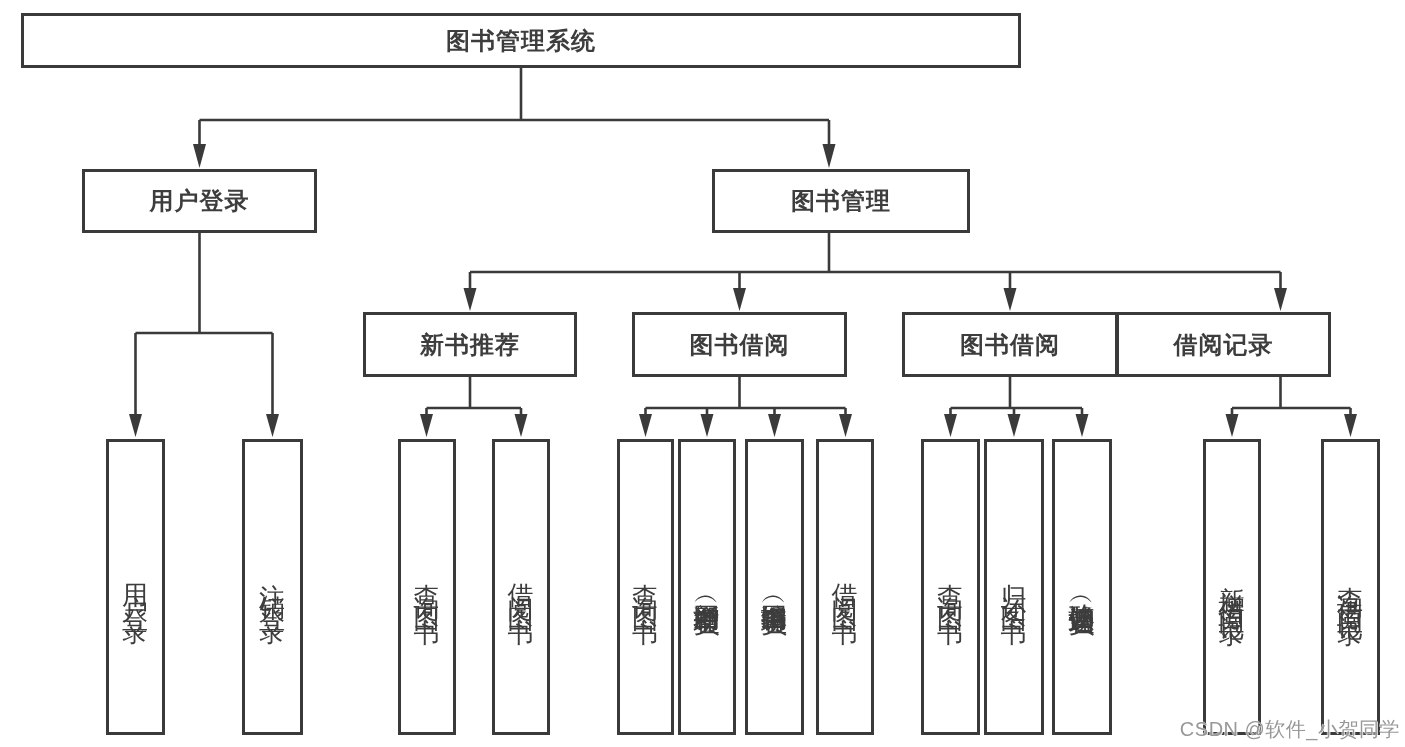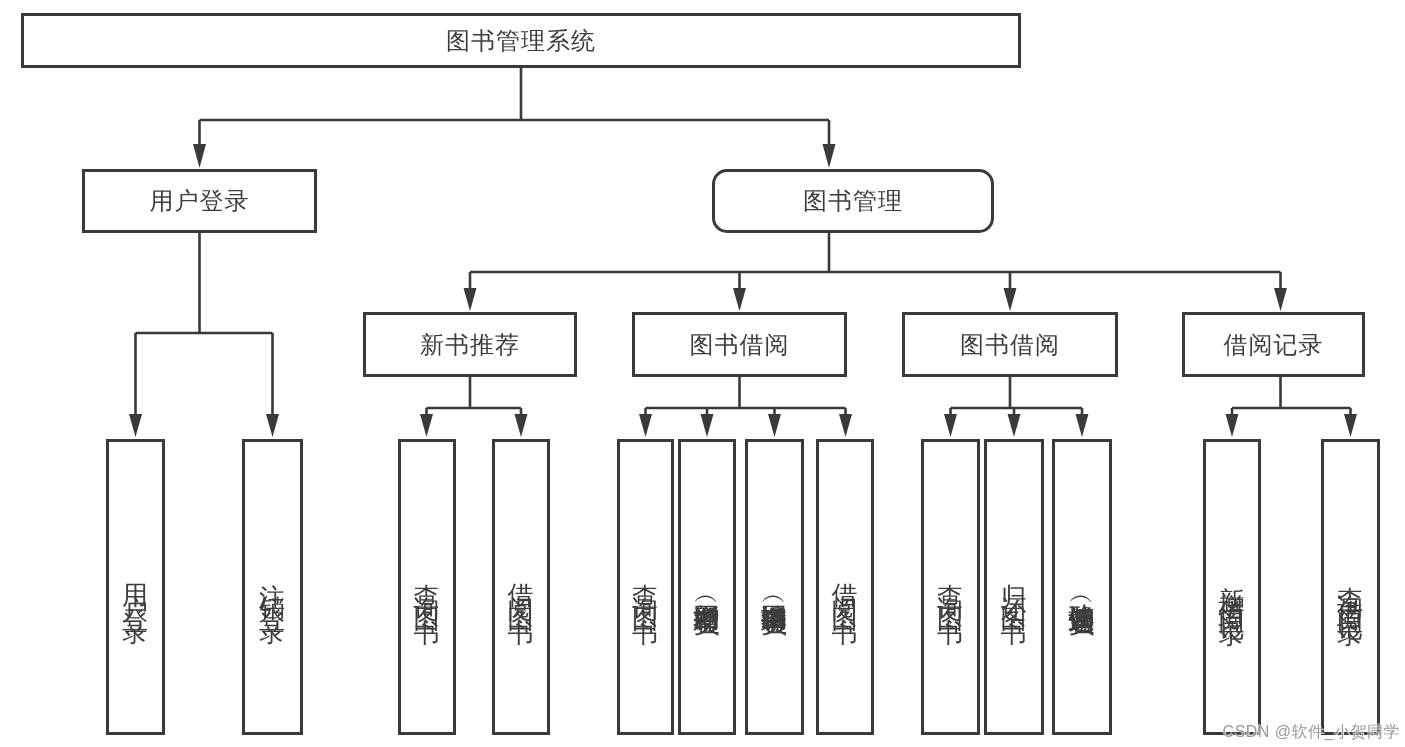--- a/index.html
+++ b/index.html
@@ -11,36 +11,36 @@
   body{font-family:"Liberation Sans","DejaVu Sans",sans-serif;}
   #canvas{
     position:relative;width:1405px;height:747px;background:var(--bg);overflow:hidden;
   }
   #wires{position:absolute;left:0;top:0;width:1405px;height:747px;z-index:1;pointer-events:none;}
   .ln{fill:none;stroke:var(--line);stroke-width:2.6;}
   .ah{fill:var(--line);stroke:none;}
   .node{
     position:absolute;box-sizing:border-box;background:#fff;border:3px solid var(--line);
     display:flex;align-items:center;justify-content:center;
-    color:var(--text);font-size:24px;letter-spacing:1px;z-index:2;white-space:nowrap;
+    color:var(--text);font-size:24px;letter-spacing:1px;z-index:2;white-space:nowrap;font-weight:bold;
   }
   .leaf{
     position:absolute;box-sizing:border-box;top:439px;height:296px;background:#fff;
     border:3px solid var(--line);display:flex;align-items:center;justify-content:center;z-index:2;
   }
   .vtext{
     writing-mode:vertical-rl;text-orientation:mixed;
     color:var(--text);font-size:26px;line-height:1;white-space:nowrap;
   }
   .sp-wide{letter-spacing:12px;}
   .sp-med{letter-spacing:7px;}
   .sp-tight{letter-spacing:1px;}
   #watermark{
     position:absolute;right:5px;bottom:4px;z-index:3;
-    color:#989898;font-size:16px;letter-spacing:0.5px;
+    color:#989898;font-size:20px;letter-spacing:0.5px;
     text-shadow:1px 1px 0 rgba(255,255,255,0.85), -1px -1px 0 rgba(255,255,255,0.6);
   }
 </style>
 </head>
 <body>
 
 <div id="canvas">
 
   <svg id="wires" viewBox="0 0 1405 747" xmlns="http://www.w3.org/2000/svg" aria-hidden="true">
 
@@ -77,26 +77,26 @@
       <polygon class="ah" points="1007.5,414 1020.5,414 1014,437"></polygon>
       <polygon class="ah" points="1075.5,414 1088.5,414 1082,437"></polygon>
       <polygon class="ah" points="1225.5,414 1238.5,414 1232,437"></polygon>
       <polygon class="ah" points="1344,414 1357,414 1350.5,437"></polygon>
     </g>
   </svg>
 
   <div class="node" style="left:21px;top:13px;width:1000px;height:55px;">图书管理系统</div>
 
   <div class="node" style="left:82px;top:169px;width:235px;height:64px;">用户登录</div>
-  <div class="node" style="left:712px;top:169px;width:282px;height:64px;border-radius:15px;">图书管理</div>
+  <div class="node" style="left:712px;top:169px;width:258px;height:64px;">图书管理</div>
 
   <div class="node" style="left:632px;top:312px;width:215px;height:65px;">图书借阅</div>
   <div class="node" style="left:363px;top:312px;width:214px;height:65px;">新书推荐</div>
   <div class="node" style="left:902px;top:312px;width:216px;height:65px;">图书借阅</div>
-  <div class="node" style="left:1182px;top:312px;width:183px;height:65px;">借阅记录</div>
+  <div class="node" style="left:1116px;top:312px;width:215px;height:65px;">借阅记录</div>
 
   <div class="leaf" style="left:106px;width:59px;">
     <span class="vtext sp-wide">用户登录</span>
   </div>
   <div class="leaf" style="left:242px;width:61px;">
     <span class="vtext sp-wide">注销登录</span>
   </div>
   <div class="leaf" style="left:398px;width:58px;">
     <span class="vtext sp-wide">查询图书</span>
   </div>

